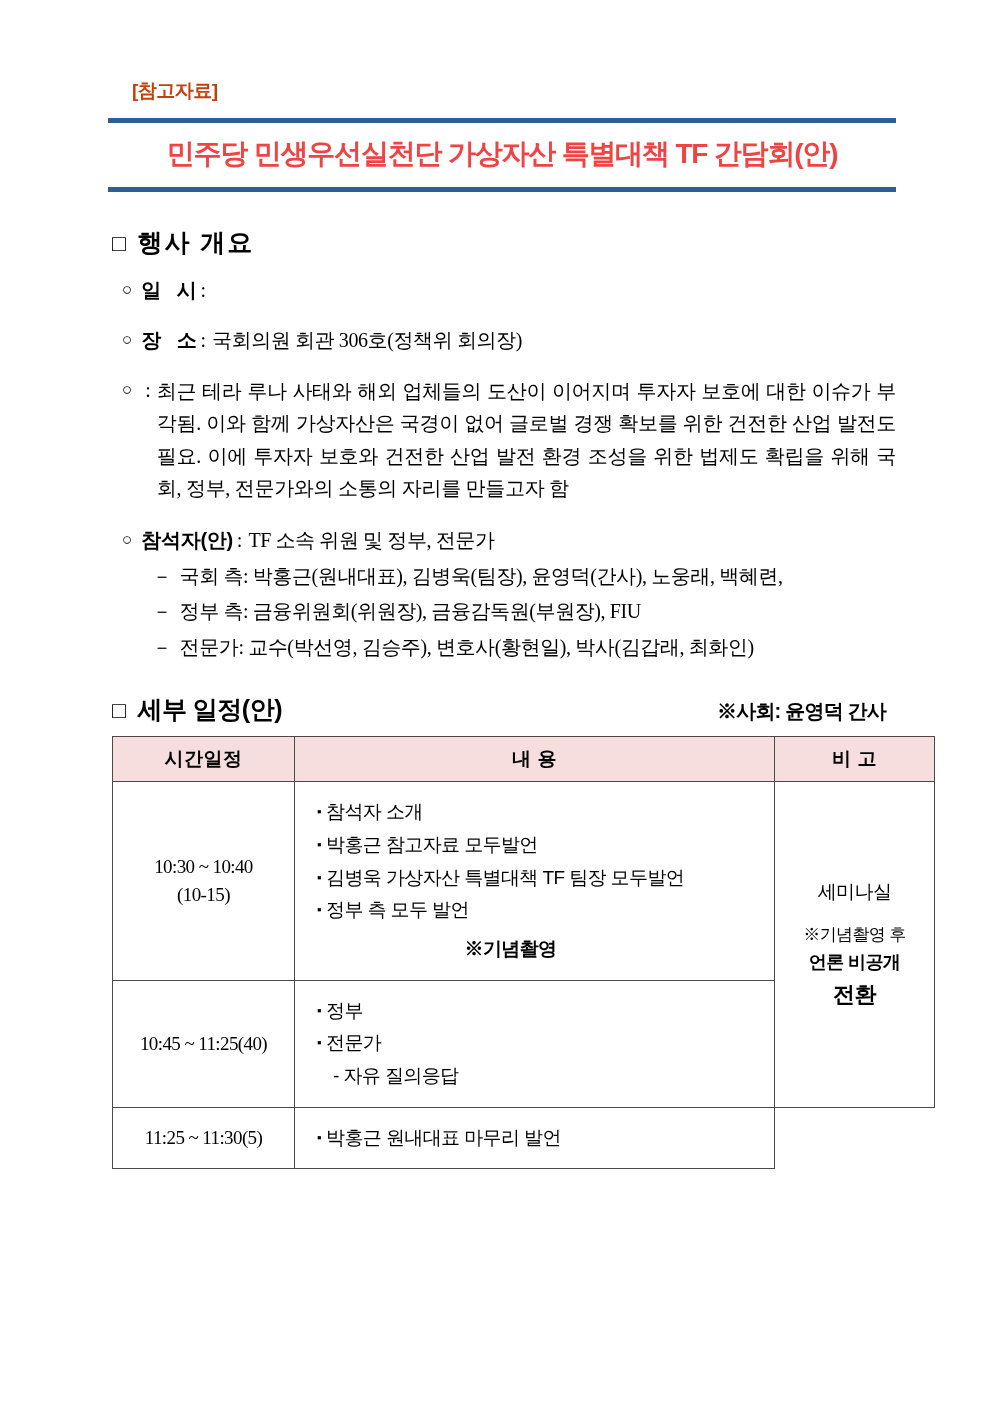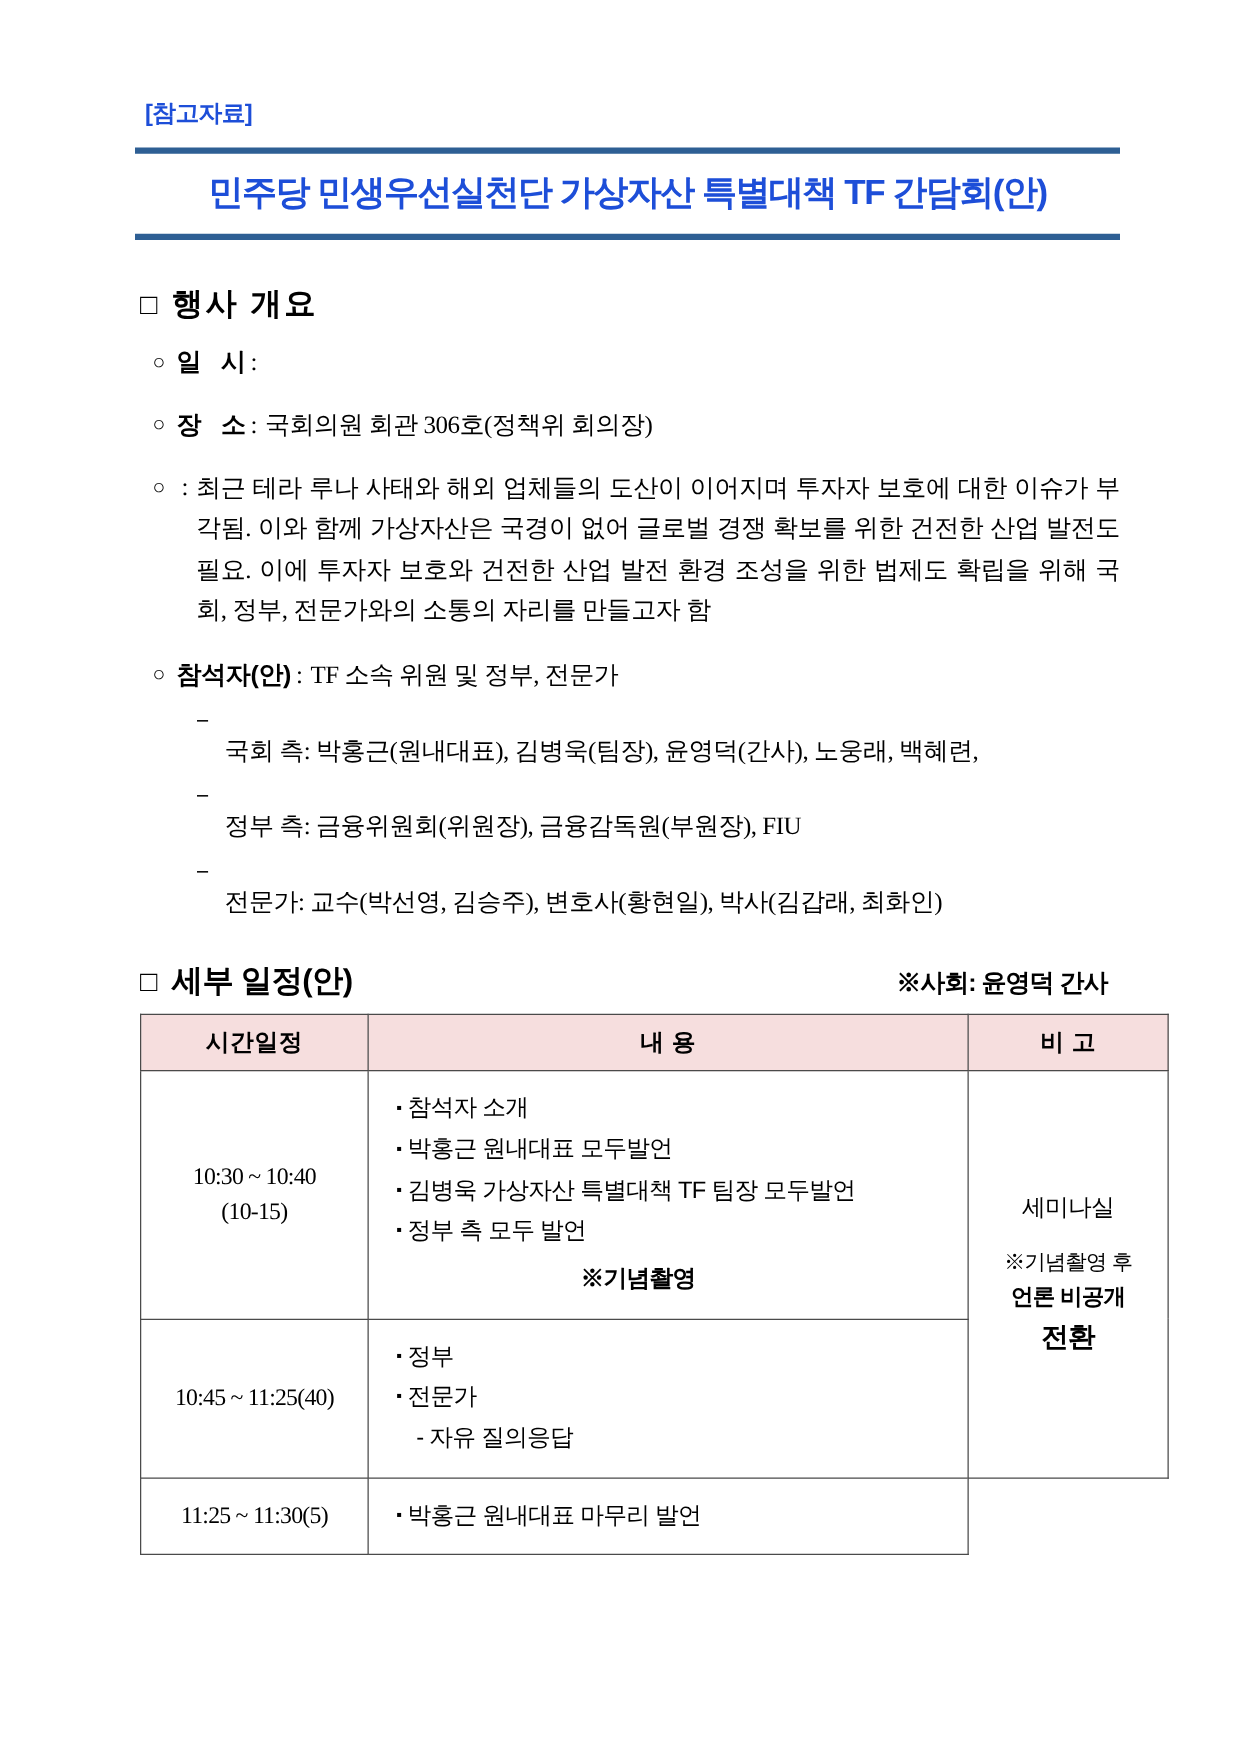--- a/index.html
+++ b/index.html
@@ -20,38 +20,38 @@
     width: 992px;
     height: 1403px;
     padding: 78px 96px 0 104px;
   }
 
   
   .ref-tag {
     font-family: "Liberation Sans", sans-serif;
     font-weight: bold;
     font-size: 19px;
-    color: #1d4ed8;
+    color: #c2410c;
     letter-spacing: -0.5px;
-    margin: 0 0 14px 12px;
+    margin: 0 0 14px 28px;
   }
   .title-block {
     border-top: 5px solid #2e5f94;
     border-bottom: 5px solid #2e5f94;
     padding: 12px 0 14px 0;
     margin: 0 0 0 4px;
     text-align: center;
   }
   .title-block h1 {
     margin: 0;
     font-family: "Liberation Sans", sans-serif;
     font-size: 28px;
     font-weight: bold;
     letter-spacing: -1.2px;
-    color: #1d4ed8;
+    color: #ef4444;
   }
 
   
   .section-head {
     display: flex;
     align-items: baseline;
     margin: 34px 0 16px 8px;
     font-family: "Liberation Sans", sans-serif;
     font-weight: bold;
     font-size: 25px;
@@ -130,21 +130,21 @@
     letter-spacing: -0.4px;
   }
   .sub-item {
     display: flex;
     margin-bottom: 4px;
   }
   .sub-item .dash {
     flex: 0 0 auto;
     margin-right: 8px;
   }
-  .sub-item .sub-txt { flex: 1 1 auto; margin-top: 25px; }
+  .sub-item .sub-txt { flex: 1 1 auto; }
   .sub-item .cont { display: block; padding-left: 62px; }
 
   
   table.schedule {
     border-collapse: collapse;
     width: 716px;
     margin-left: 8px;
     table-layout: fixed;
   }
   table.schedule th,
@@ -294,21 +294,21 @@
       <tr>
         <td class="time">
           <span>10:30 ~ 10:40</span><br>
           <span>(10-15)</span>
         </td>
         <td class="content">
           <span class="li">
             <span class="sq">▪</span><span>참석자 소개</span>
           </span>
           <span class="li">
-            <span class="sq">▪</span><span>박홍근 원내대표 모두발언</span>
+            <span class="sq">▪</span><span>박홍근 참고자료 모두발언</span>
           </span>
           <span class="li">
             <span class="sq">▪</span><span>김병욱 가상자산 특별대책 TF 팀장 모두발언</span>
           </span>
           <span class="li">
             <span class="sq">▪</span><span>정부 측 모두 발언</span>
           </span>
           <span class="center-note">※기념촬영</span>
         </td>
         <td class="note" rowspan="2">

